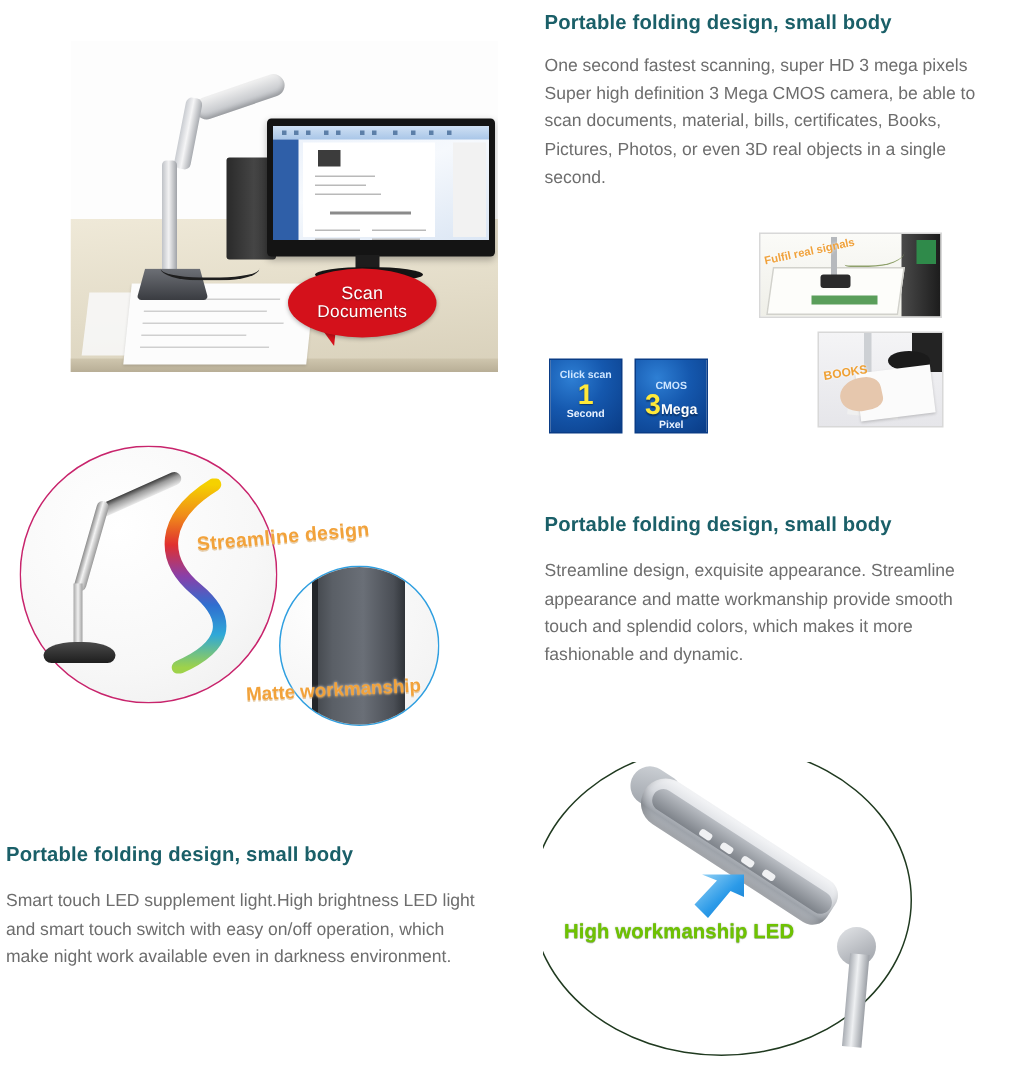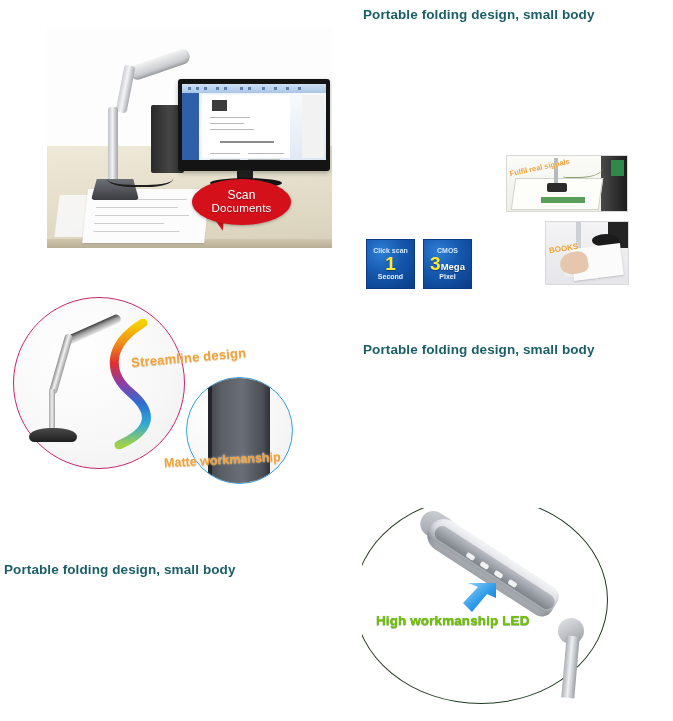--- a/index.html
+++ b/index.html
@@ -180,21 +180,21 @@
     color: #ffe93a; font-size: 19px; font-weight: bold; line-height: 1;
     text-shadow: 0 1px 1px rgba(0,0,0,.4);
   }
   .badge .b-mid .unit {
     color: #ffffff; font-size: 9.5px; font-weight: bold;
   }
   .badge .b-bot {
     color: #eaf3ff; font-size: 7px; line-height: 1.1; font-weight: bold;
   }
   #badge-click-scan { left: 366px; top: 239px; }
-  #badge-cmos { left: 423px; top: 239px; }
+  #badge-cmos { left: 423px; top: 239px; justify-content: flex-end; }
 
   
   #photo-realsignal {
     left: 506px; top: 155px; width: 120px; height: 55px;
     border: 1px solid #d8d8d8;
     background: linear-gradient(180deg,#fbfbf8,#efefe8);
   }
   #photo-realsignal .rs-dark {
     position: absolute; right: 0; top: 0; width: 26px; height: 100%;
     background: linear-gradient(90deg,#4a4a4a,#1c1c1c);
@@ -451,20 +451,22 @@
 
   <div class="balloon-tail"></div>
   <div class="balloon">
     <span>Scan</span>
     <span class="small">Documents</span>
   </div>
 </div>
 
 <div class="abs" id="text-block-1">
   <div class="section-heading">Portable folding design, small body</div>
+  <div class="section-body" style="white-space:pre-line">One second fastest scanning, super HD 3 mega pixels
+Super high definition 3 Mega CMOS camera, be able to scan documents, material, bills, certificates, Books, Pictures, Photos, or even 3D real objects in a single second.</div>
 </div>
 
 <div class="badge" id="badge-click-scan">
   <div class="b-top">Click scan</div>
   <div class="b-mid">1</div>
   <div class="b-bot">Second</div>
 </div>
 
 <div class="badge" id="badge-cmos">
   <div class="b-top">CMOS</div>
@@ -520,24 +522,26 @@
 <div class="photo" id="photo-matte">
   <div class="circle">
     <div class="slab"></div>
     <div class="slab-edge"></div>
   </div>
 </div>
 <div class="overlay-label" id="label-matte">Matte workmanship</div>
 
 <div class="abs" id="text-block-2">
   <div class="section-heading">Portable folding design, small body</div>
+  <div class="section-body">Streamline design, exquisite appearance. Streamline appearance and matte workmanship provide smooth touch and splendid colors, which makes it more fashionable and dynamic.</div>
 </div>
 
 <div class="abs" id="text-block-3">
   <div class="section-heading">Portable folding design, small body</div>
+  <div class="section-body">Smart touch LED supplement light.High brightness LED light and smart touch switch with easy on/off operation, which make night work available even in darkness environment.</div>
 </div>
 
 <div class="photo" id="photo-led">
   <div class="led-circle"></div>
 
   <div class="led-cap"></div>
   <div class="led-bar"></div>
   <div class="led-bar2"></div>
   <div class="led-dot" style="left:104px;top:46px"></div>
   <div class="led-dot" style="left:118px;top:55px"></div>

